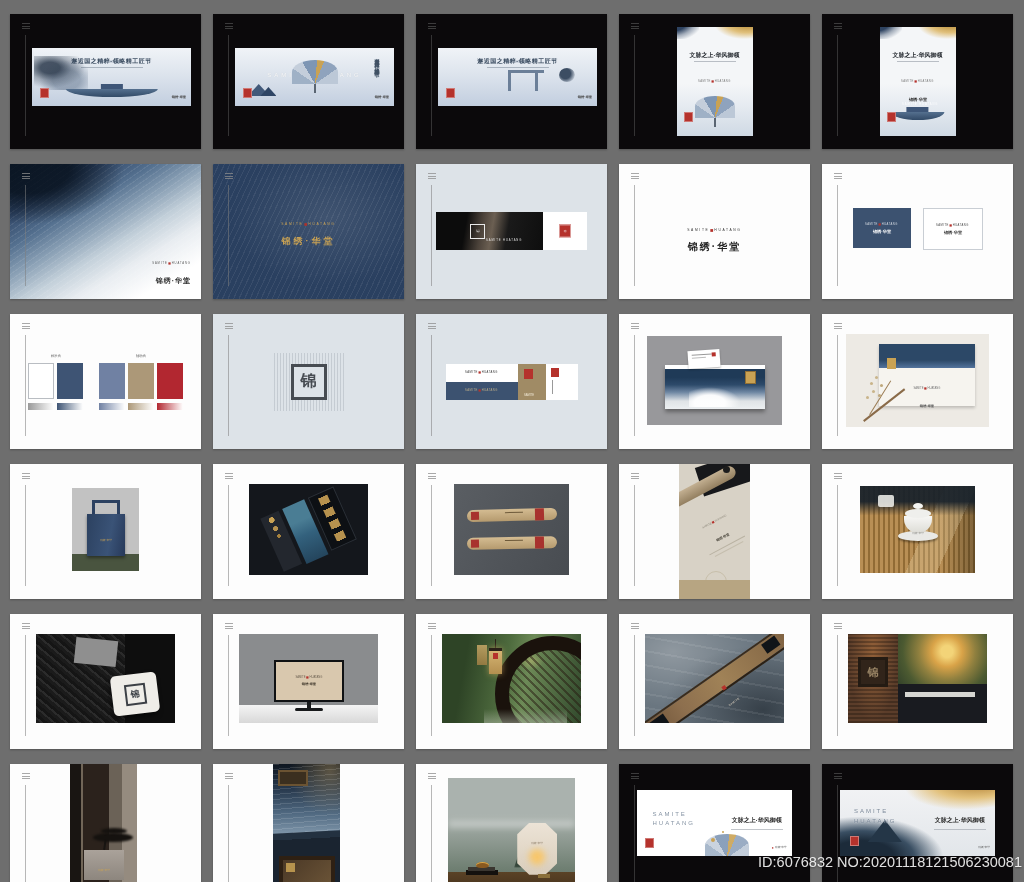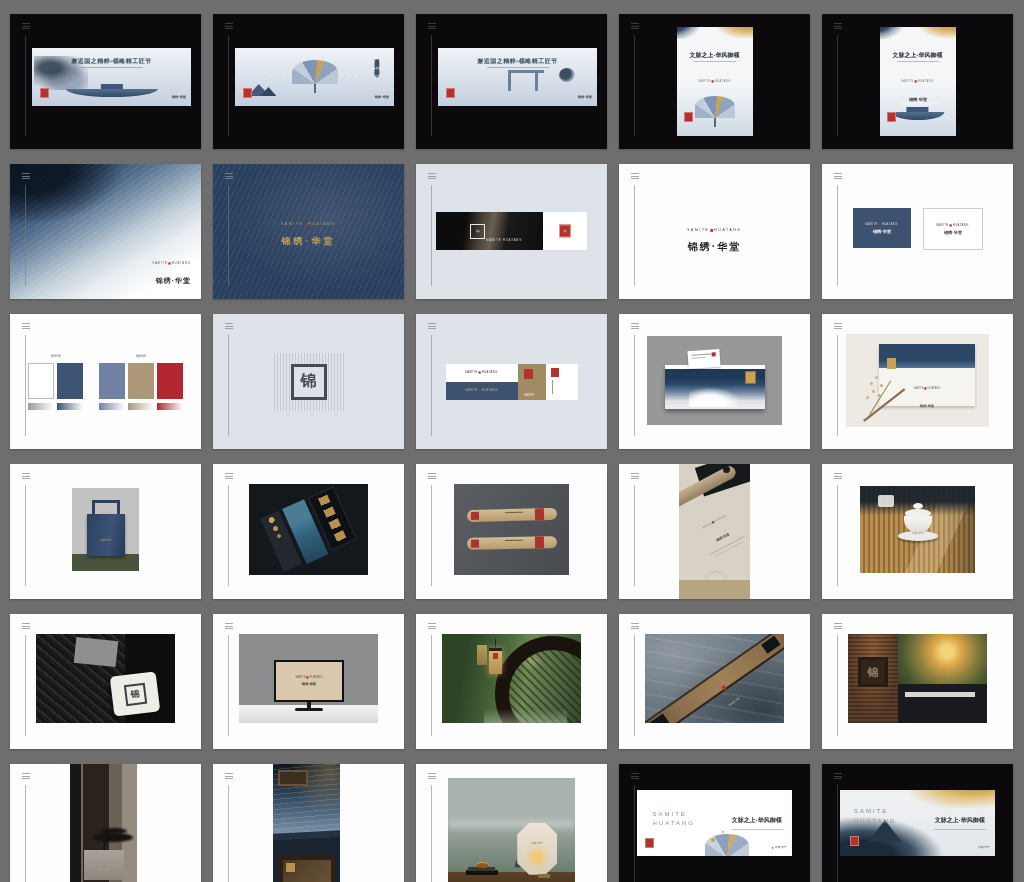--- a/index.html
+++ b/index.html
@@ -471,13 +471,14 @@
         <span class="tt" style="font-weight:bold;color:#2b2b2b;">文脉之上·华风御领</span>
         <div style="width:52px;height:1px;background:#b9bec5;margin:3px auto 0;"></div>
       </div>
       <div class="b-seal" style="left:10px;bottom:10px;"></div>
       <div class="abs" style="right:5px;bottom:3px;"><span class="tt s45 og-r" style="color:#555;">锦绣·华堂</span></div>
     </div>
   </div>
 
 </div>
 
+<div class="wm-right">ID:6076832 NO:20201118121506230081</div>
 </div>
 
 </body></html>

